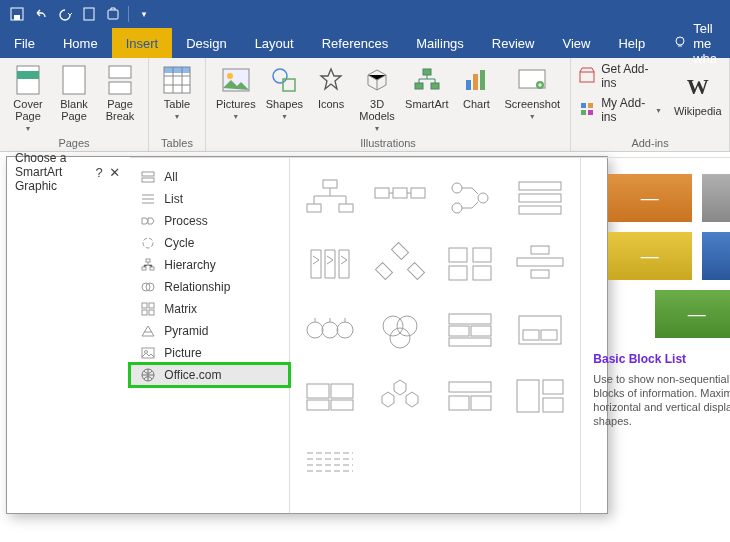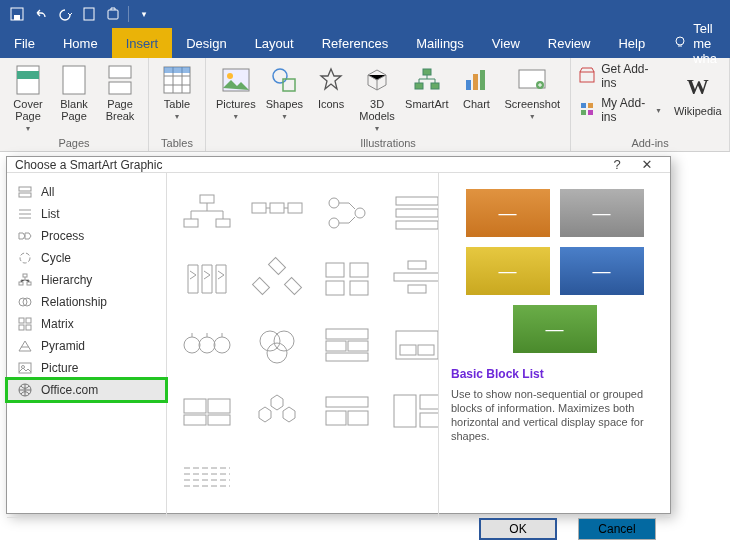--- a/index.html
+++ b/index.html
@@ -23,21 +23,21 @@
 .group .glabel { text-align: center; font-size: 11px; color: #666; padding-top: 2px; }
 .rbtn { display: flex; flex-direction: column; align-items: center; justify-content: flex-start; font-size: 11px; color: #333; min-width: 40px; padding: 2px 2px 0 2px; text-align: center; gap: 2px; }
 .rbtn .ic { height: 32px; display: flex; align-items: center; justify-content: center; }
 .rbtn .lbl { line-height: 12px; }
 .dropcaret { font-size: 8px; color: #666; }
 
 .addins-col { display: flex; flex-direction: column; gap: 6px; font-size: 12px; color: #333; justify-content: flex-start; }
 .addins-col .line { display: flex; align-items: center; gap: 6px; }
 
 
-.dialog { position: absolute; left: 6px; top: 156px; width: 665px; height: 358px; background: #fff; border: 1px solid #999; box-shadow: 4px 4px 12px rgba(0,0,0,0.25); display: flex; flex-direction: column; }
+.dialog { position: absolute; left: 6px; top: 156px; width: 602px; height: 358px; background: #fff; border: 1px solid #999; box-shadow: 4px 4px 12px rgba(0,0,0,0.25); display: flex; flex-direction: row; }
 .dlg-title { height: 30px; display: flex; align-items: center; padding: 0 8px; font-size: 12px; color: #333; }
 .dlg-title .spacer { flex: 1; }
 .dlg-title .winbtn { width: 30px; text-align: center; font-size: 13px; color: #444; }
 .dlg-body { flex: 1; display: flex; border-top: 1px solid #ddd; }
 
 
 .catlist { width: 160px; border-right: 1px solid #ddd; padding: 8px 0; }
 .catitem { height: 22px; display: flex; align-items: center; gap: 8px; padding: 0 10px; font-size: 12px; color: #333; }
 .catitem .cicon { width: 16px; height: 16px; display: flex; align-items: center; justify-content: center; color: #777; }
 .catitem.highlighted { outline: 3px solid #22c522; outline-offset: -1px; background: #e8e8e8; }
@@ -98,22 +98,22 @@
 </div>
 
 <div class="tabs">
   <div class="tab">File</div>
   <div class="tab">Home</div>
   <div class="tab active">Insert</div>
   <div class="tab">Design</div>
   <div class="tab">Layout</div>
   <div class="tab">References</div>
   <div class="tab">Mailings</div>
+  <div class="tab">Review</div>
   <div class="tab">View</div>
-  <div class="tab">Review</div>
   <div class="tab">Help</div>
   <div class="tab tell">
     <span><svg width="14" height="14">
           <circle cx="7" cy="6" r="4" fill="none" stroke="#fff"></circle>
           <path d="M5 11h4" stroke="#fff"></path>
         </svg></span>
     <span>Tell me wha</span>
   </div>
 </div>
 

